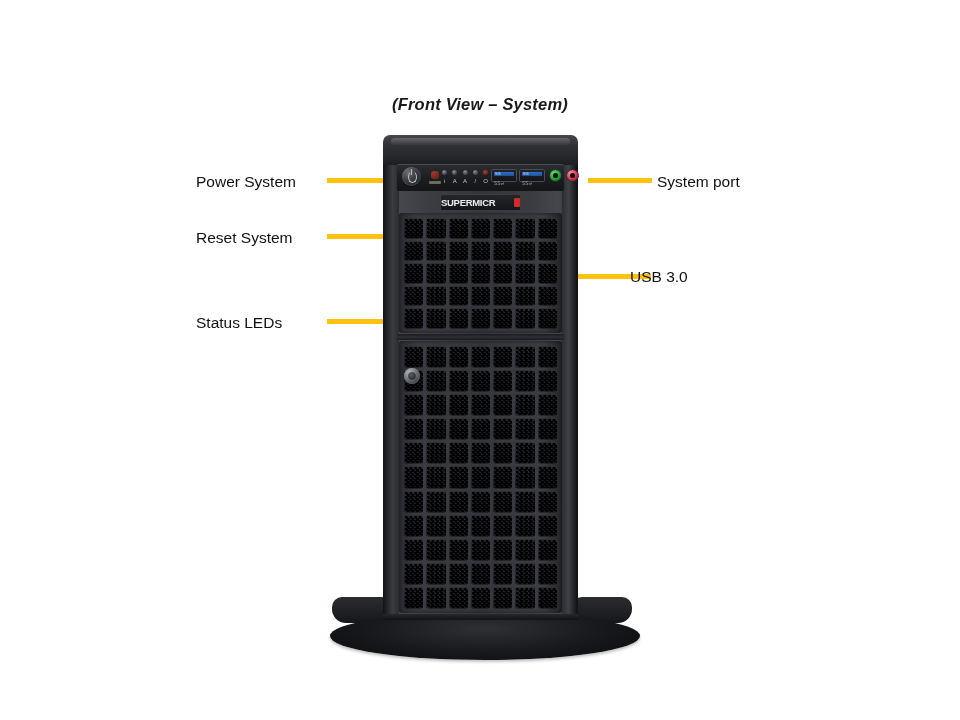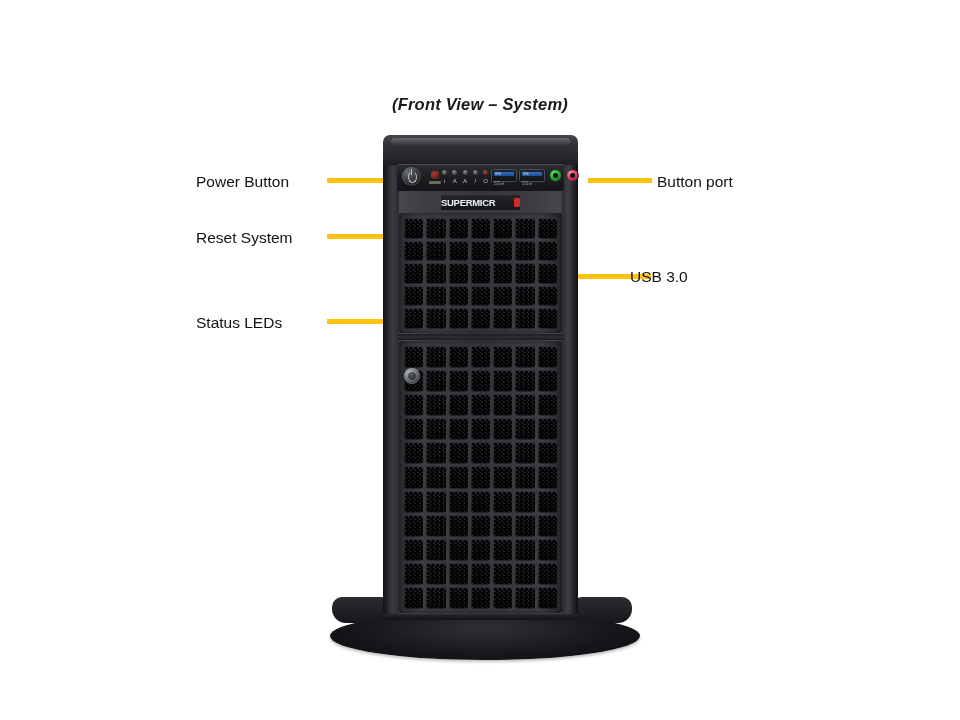--- a/index.html
+++ b/index.html
@@ -431,24 +431,24 @@
   <div class="lead-v" id="lead-reset-v"></div>
 
   <div class="lead-h" id="lead-status-h"></div>
   <div class="lead-v" id="lead-status-v"></div>
 
   <div class="lead-h" id="lead-usb-h"></div>
   <div class="lead-v" id="lead-usb-v"></div>
 
   <div class="lead-h" id="lead-audio-h"></div>
 
-  <div class="callout-label" id="label-power">Power Button</div>
+  <div class="callout-label" id="label-power">Power System</div>
   <div class="callout-label" id="label-reset">Reset System</div>
   <div class="callout-label" id="label-status">Status LEDs</div>
-  <div class="callout-label" id="label-audio">Button port</div>
+  <div class="callout-label" id="label-audio">System port</div>
   <div class="callout-label" id="label-usb">USB 3.0</div>
 
   <div class="base-foot" id="base-foot-left"></div>
   <div class="base-foot" id="base-foot-right"></div>
   <div id="base-ellipse"></div>
 
   <div id="tower">
 
     <div id="body-shell"></div>
     <div class="side-rail" id="rail-left"></div>

